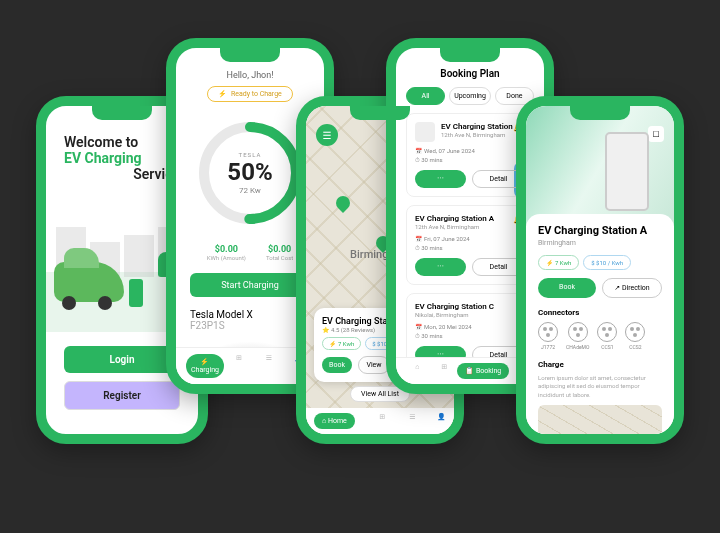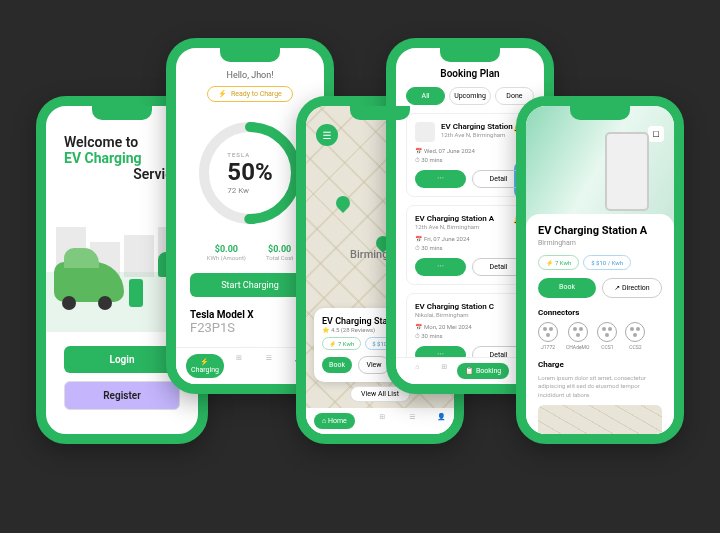--- a/index.html
+++ b/index.html
@@ -27,32 +27,32 @@
 .p1 .btn{width:100%;padding:8px;border-radius:6px;font-size:10px;font-weight:600;text-align:center;margin-bottom:8px;cursor:pointer;border:none}
 .p1 .btn.pri{background:#2ab560;color:#fff}
 .p1 .btn.sec{background:#c4b5fd;color:#222;border:1px solid #ddd}
 
 .p2{left:166px;top:38px;width:168px;height:356px}
 .p2 .top{padding:22px 14px 6px;text-align:center}
 .p2 .hello{font-size:9px;color:#666}
 .p2 .badge{display:inline-flex;align-items:center;gap:4px;border:1px solid #f0c040;border-radius:10px;padding:3px 10px;font-size:7px;color:#d4a020;margin-top:6px}
 .p2 .ring{width:110px;height:110px;margin:10px auto;position:relative}
 .p2 .ring svg{transform:rotate(-90deg)}
-.p2 .ring-txt{position:absolute;top:50%;left:50%;transform:translate(-50%,-50%);text-align:left}
+.p2 .ring-txt{position:absolute;top:50%;left:50%;transform:translate(-50%,-50%);text-align:center}
 .p2 .brand{font-size:6px;color:#999;letter-spacing:1px}
 .p2 .pct{font-size:24px;font-weight:700;color:#222}
 .p2 .kw{font-size:8px;color:#888}
 .p2 .stats{display:flex;justify-content:center;gap:20px;padding:6px 0}
 .p2 .stat{text-align:center}
 .p2 .stat .v{font-size:9px;font-weight:700;color:#2ab560}
 .p2 .stat .l{font-size:6px;color:#aaa}
 .p2 .start{margin:6px 14px;padding:7px;background:#2ab560;color:#fff;border-radius:6px;font-size:9px;text-align:center;cursor:pointer;border:none;display:block;width:calc(100% - 28px)}
 .p2 .veh{padding:6px 14px}
-.p2 .veh-name{font-size:10px;font-weight:700}
-.p2 .veh-code{font-size:13px;color:#aaa}
+.p2 .veh-name{font-size:10px;font-weight:400}
+.p2 .veh-code{font-size:10px;color:#aaa}
 .p2 .car-img{height:50px;margin:4px 14px;background:radial-gradient(ellipse at 50% 70%,#ddd 30%,#fff 70%);border-radius:6px;position:relative}
 .p2 .car-img::after{content:'';position:absolute;top:10px;left:20%;right:20%;height:25px;background:#e8e8e8;border-radius:15px 15px 8px 8px}
 .p2 .nav{position:absolute;bottom:0;left:0;right:0;display:flex;padding:6px 10px;background:#fff;border-top:1px solid #eee}
 .p2 .nav-item{flex:1;text-align:center;font-size:7px;color:#bbb}
 .p2 .nav-item.active{background:#2ab560;color:#fff;border-radius:12px;padding:4px}
 
 .p3{left:296px;top:96px;width:168px;height:348px}
 .p3 .map{position:absolute;inset:0;background:#e8e4d8}
 .p3 .map::before{content:'';position:absolute;inset:0;background:repeating-linear-gradient(45deg,transparent 0 20px,rgba(200,190,160,.4) 20px 22px),repeating-linear-gradient(-45deg,transparent 0 25px,rgba(200,190,160,.4) 25px 27px)}
 .p3 .city{position:absolute;top:45%;left:50%;transform:translate(-50%,-50%);font-size:11px;color:#777;font-weight:500}

